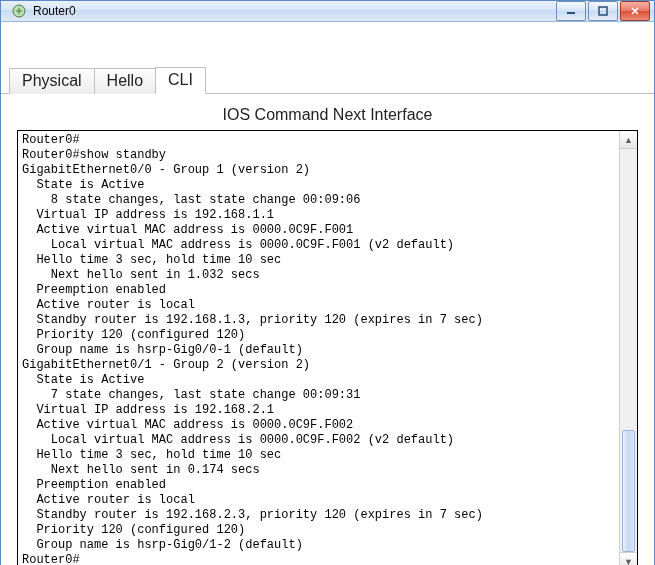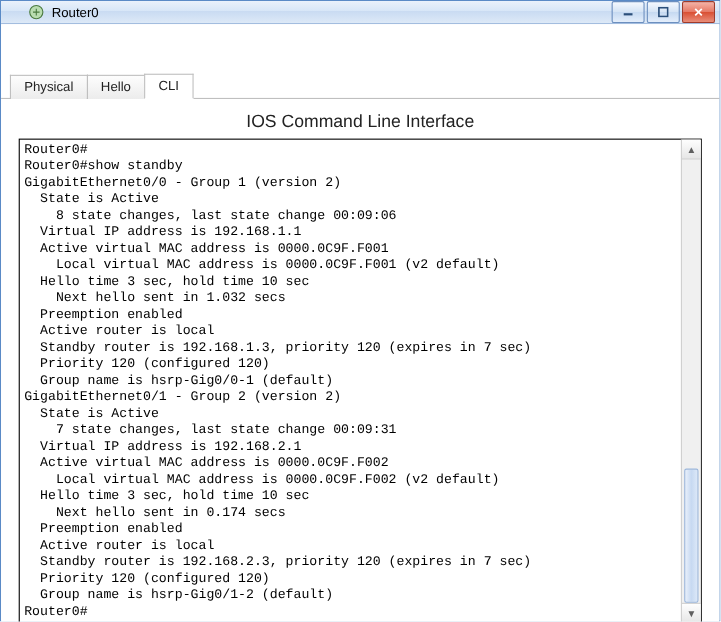--- a/index.html
+++ b/index.html
@@ -16,21 +16,21 @@
     background: #fff;
     display: flex;
     flex-direction: column;
   }
   .titlebar {
     height: 28px;
     background: linear-gradient(#e9f1fb, #d7e6f7 45%, #c9dbf2 46%, #dde9f7);
     border-bottom: 1px solid #9ab6dc;
     display: flex;
     align-items: center;
-    padding: 0 4px 0 24px;
+    padding: 0 4px 0 10px;
   }
   .app-icon-wrap {
     width: 16px;
     height: 16px;
     margin-right: 6px;
     display: flex;
     align-items: center;
     justify-content: center;
   }
   .app-icon-wrap svg { display: block; }
@@ -67,21 +67,21 @@
     position: relative;
   }
   .tabrow {
     display: flex;
     align-items: flex-end;
     padding: 4px 8px 0 8px;
     border-bottom: 1px solid #bfbfbf;
     gap: 0;
   }
   .tab {
-    font-size: 12px;
+    font-size: 16px;
     color: #222;
     padding: 3px 12px 4px 12px;
     border: 1px solid #bfbfbf;
     border-bottom: none;
     background: linear-gradient(#fdfdfd, #ececec);
     margin-right: -1px;
     position: relative;
     top: 1px;
     cursor: pointer;
   }
@@ -208,21 +208,21 @@
 
   <div class="client">
 
     <div class="tabrow">
       <div class="tab">Physical</div>
       <div class="tab">Hello</div>
       <div class="tab active">CLI</div>
     </div>
 
     <div class="panel">
-      <div class="panel-title">IOS Command Line Interface</div>
+      <div class="panel-title">IOS Command Next Interface</div>
 
       <div class="cli-box-wrap">
         <div class="cli-box">Router0#
 Router0#show standby
 GigabitEthernet0/0 - Group 1 (version 2)
   State is Active
     8 state changes, last state change 00:09:06
   Virtual IP address is 192.168.1.1
   Active virtual MAC address is 0000.0C9F.F001
     Local virtual MAC address is 0000.0C9F.F001 (v2 default)

